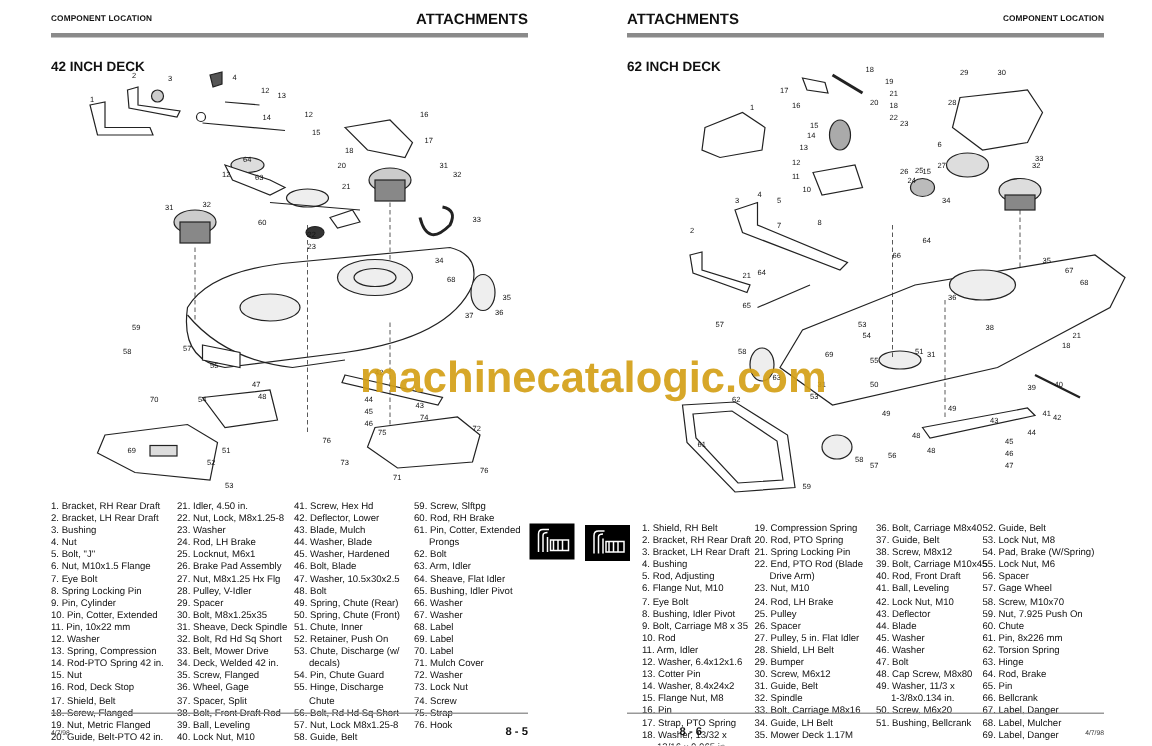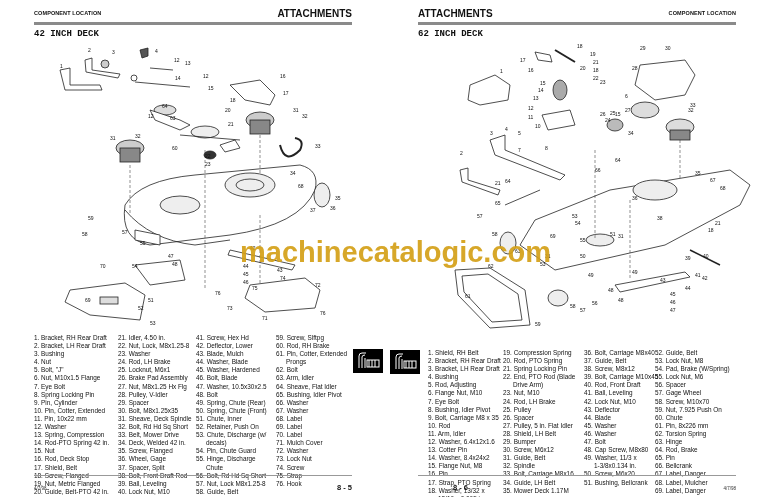--- a/index.html
+++ b/index.html
@@ -4,21 +4,21 @@
 <style>
   html, body { margin:0; padding:0; }
   body { width:768px; height:497px; background:#fff; position:relative; overflow:hidden;
          font-family:"Liberation Sans", sans-serif; color:#111; }
   .page { position:absolute; top:0; width:384px; height:476px; }
   .page.left { left:0; }
   .page.right { left:384px; }
   .hdr-small { position:absolute; top:10px; font-size:5.5px; font-weight:bold; letter-spacing:0.1px; }
   .hdr-big { position:absolute; top:8px; font-size:10px; font-weight:bold; }
   .rule { position:absolute; top:22px; left:34px; width:318px; height:3px; background:#8a8a8a; }
-  .deck-title { position:absolute; top:29px; left:34px; font-size:9px; font-weight:bold;font-family:Liberation Mono, monospace; }
+  .deck-title { position:absolute; top:39px; left:34px; font-size:9px; font-weight:bold; }
   .diagram { position:absolute; top:40px; left:30px; width:330px; height:290px; }
   .legend-col { position:absolute; top:334px; font-size:6.4px; line-height:8.1px; white-space:nowrap; }
   .legend-col div { white-space:nowrap; }
   .cont { padding-left:10px; }
   .foot-rule { position:absolute; top:475px; left:34px; width:318px; height:1px; background:#999; }
   .foot-date { position:absolute; top:486px; font-size:4.5px; color:#333; }
   .foot-page { position:absolute; top:483px; font-size:7.5px; font-weight:bold;padding-left:19px; }
   .mower-icon { position:absolute; width:30px; height:24px; background:#000; }
   .watermark { position:absolute; top:236px; left:240px; font-size:29px; font-weight:bold;
                color:#d4a017; opacity:0.92; letter-spacing:0px; white-space:nowrap; }

